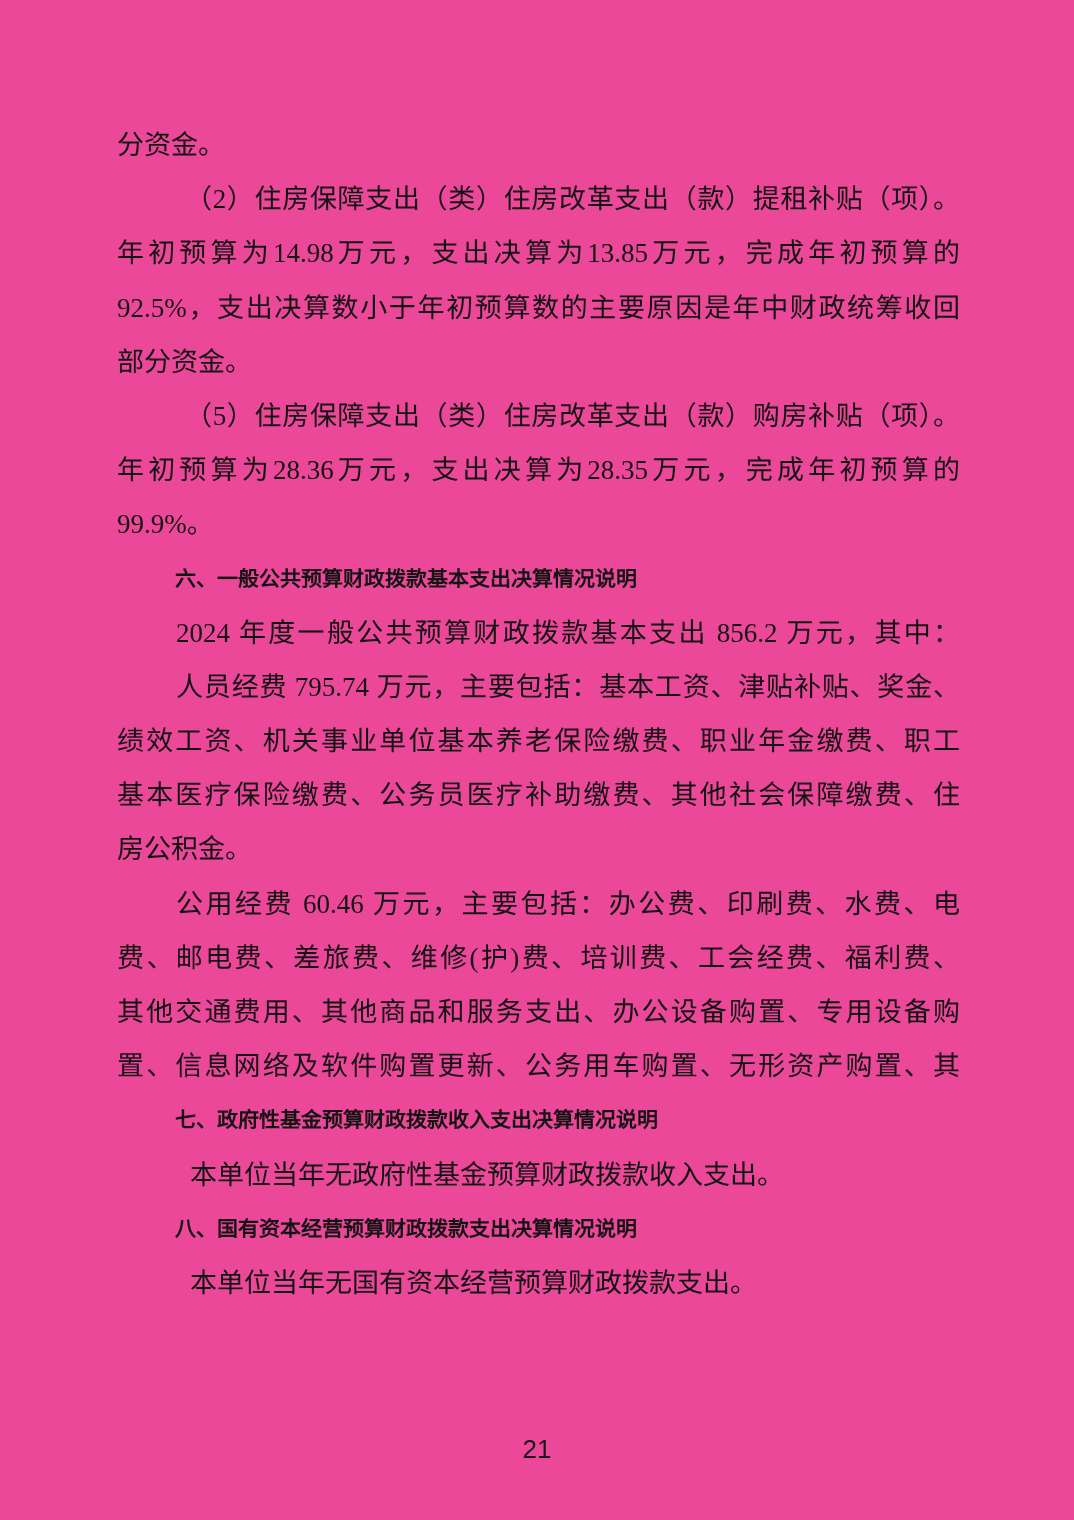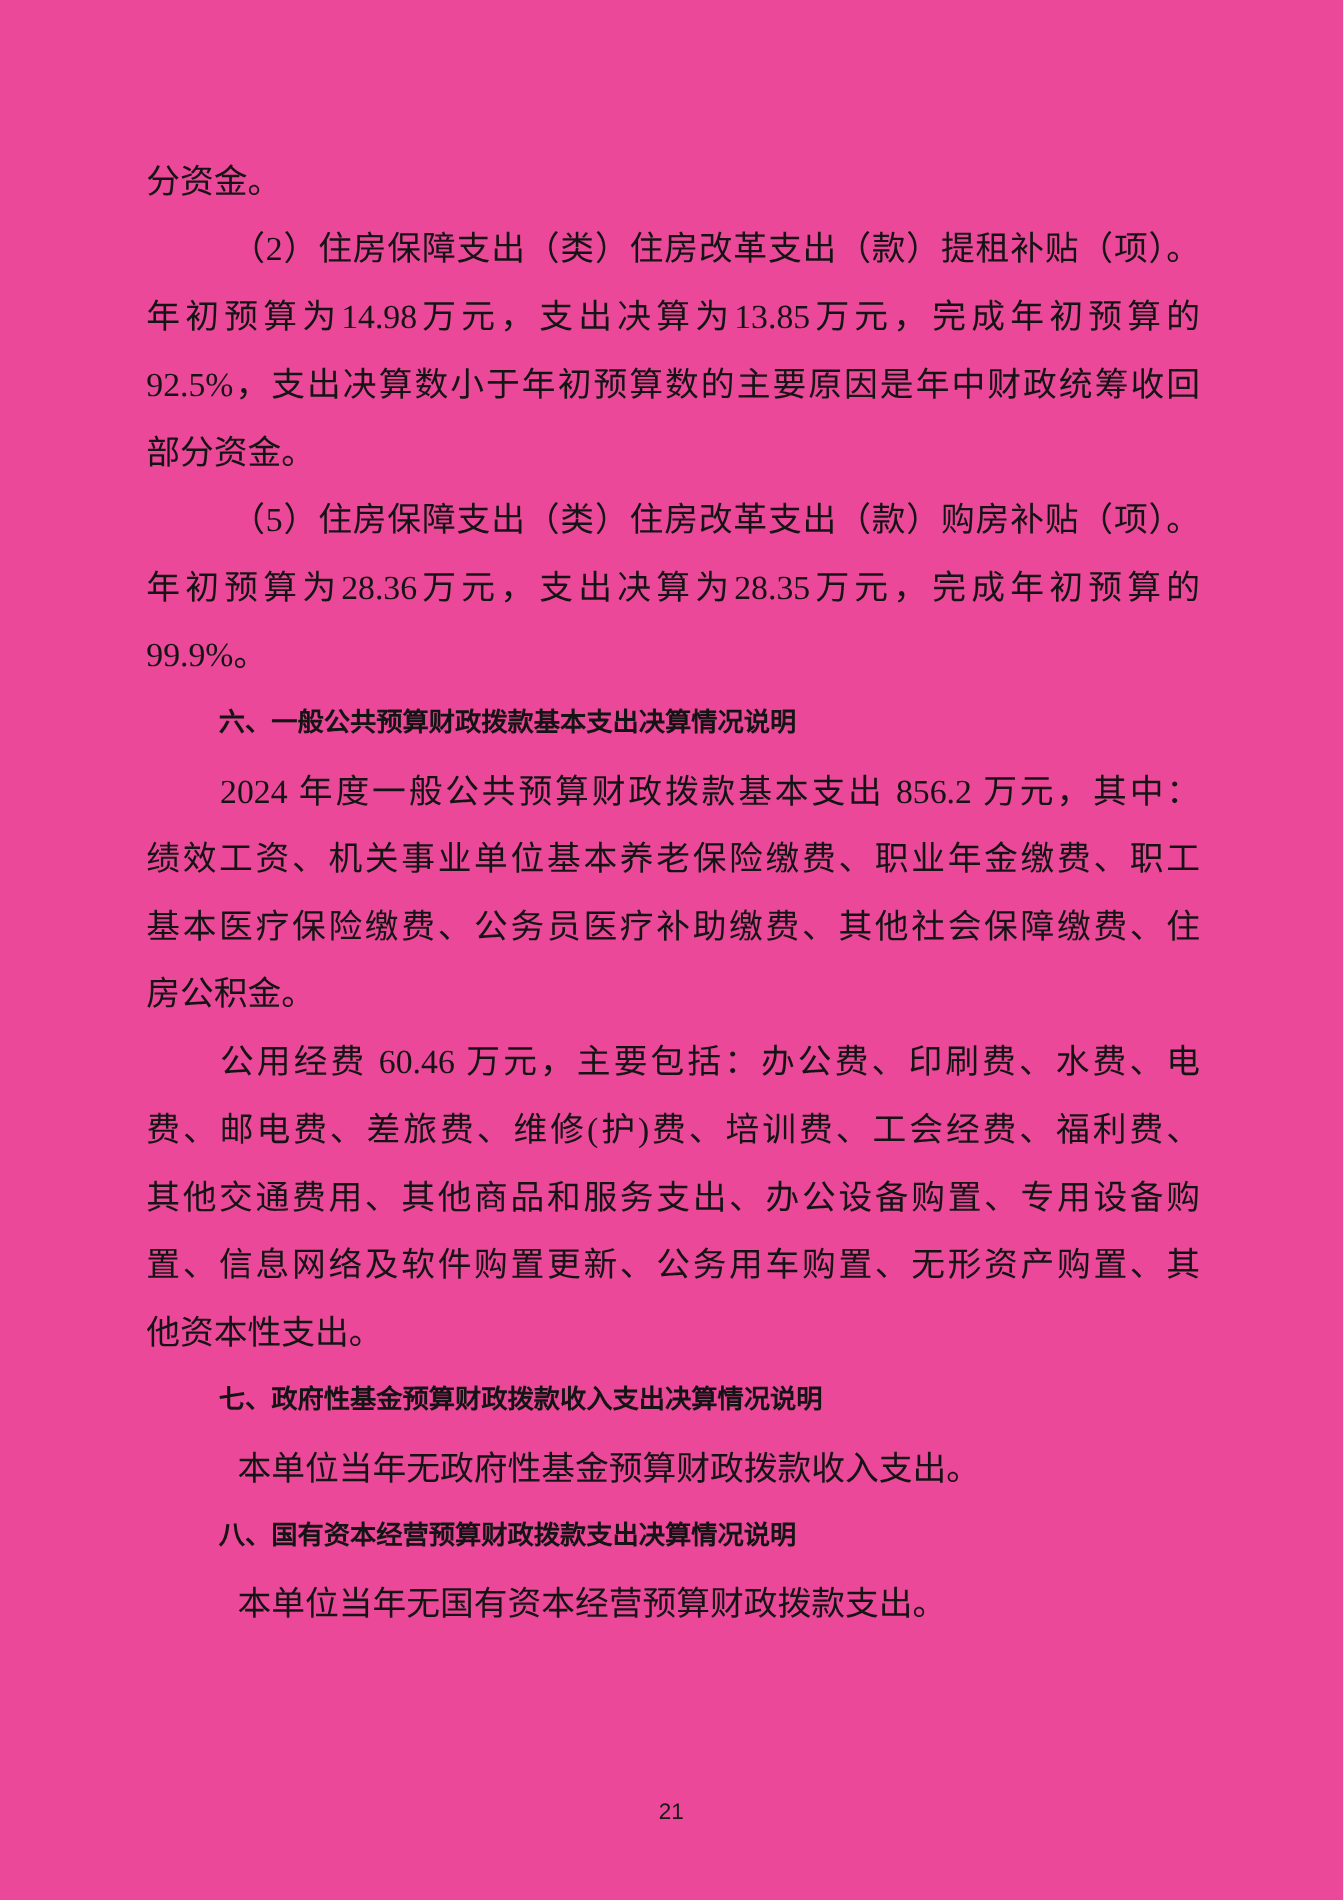--- a/index.html
+++ b/index.html
@@ -49,48 +49,48 @@
   .footer {
     position: absolute;
     left: 0;
     top: 1436px;
     width: 100%;
     text-align: center;
   }
   .page-num {
     display: inline-block;
     font-family: "Liberation Sans", sans-serif;
-    font-size: 18px;
+    font-size: 26px;
     line-height: 26px;
     color: #1a1a1a;
   }
 </style>
 </head>
 <body>
 
 <div class="page">
   <main class="text-block">
     <div class="line">分资金。</div>
     <div class="line jf ind-a">（2）住房保障支出（类）住房改革支出（款）提租补贴（项）。</div>
     <div class="line jf">年初预算为14.98万元，支出决算为13.85万元，完成年初预算的</div>
     <div class="line jf">92.5%，支出决算数小于年初预算数的主要原因是年中财政统筹收回</div>
     <div class="line">部分资金。</div>
     <div class="line jf ind-a">（5）住房保障支出（类）住房改革支出（款）购房补贴（项）。</div>
     <div class="line jf">年初预算为28.36万元，支出决算为28.35万元，完成年初预算的</div>
     <div class="line">99.9%。</div>
     <div class="line heading ind-c">六、一般公共预算财政拨款基本支出决算情况说明</div>
     <div class="line jf ind-b">2024 年度一般公共预算财政拨款基本支出 856.2 万元，其中：</div>
+    <div class="line jf ind-b">人员经费 795.74 万元，主要包括：基本工资、津贴补贴、奖金、</div>
     <div class="line jf">绩效工资、机关事业单位基本养老保险缴费、职业年金缴费、职工</div>
     <div class="line jf">基本医疗保险缴费、公务员医疗补助缴费、其他社会保障缴费、住</div>
     <div class="line">房公积金。</div>
     <div class="line jf ind-b">公用经费 60.46 万元，主要包括：办公费、印刷费、水费、电</div>
     <div class="line jf">费、邮电费、差旅费、维修(护)费、培训费、工会经费、福利费、</div>
     <div class="line jf">其他交通费用、其他商品和服务支出、办公设备购置、专用设备购</div>
     <div class="line jf">置、信息网络及软件购置更新、公务用车购置、无形资产购置、其</div>
-    <div class="line">他资本性支出。</div>
     <div class="line heading ind-c">七、政府性基金预算财政拨款收入支出决算情况说明</div>
     <div class="line ind-d">本单位当年无政府性基金预算财政拨款收入支出。</div>
     <div class="line heading ind-c">八、国有资本经营预算财政拨款支出决算情况说明</div>
     <div class="line ind-d">本单位当年无国有资本经营预算财政拨款支出。</div>
   </main>
   <footer class="footer">
     <span class="page-num">21</span>
   </footer>
 </div>
 

